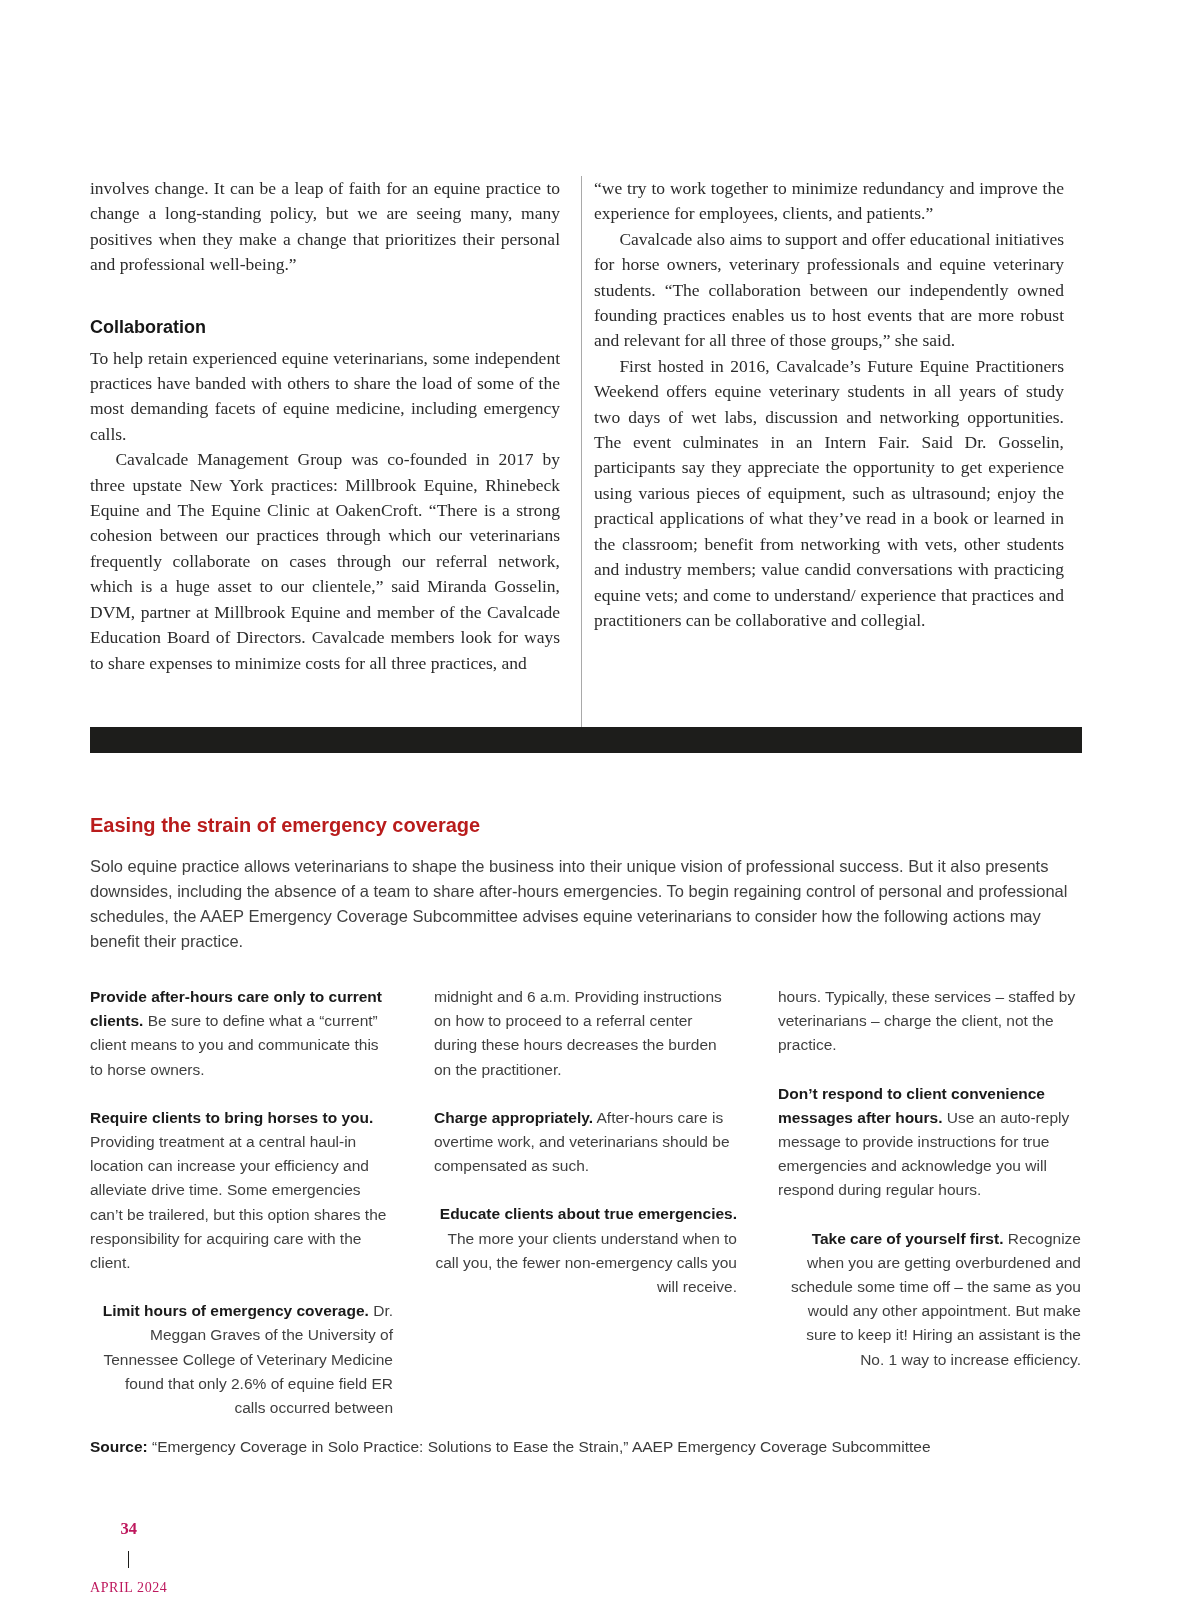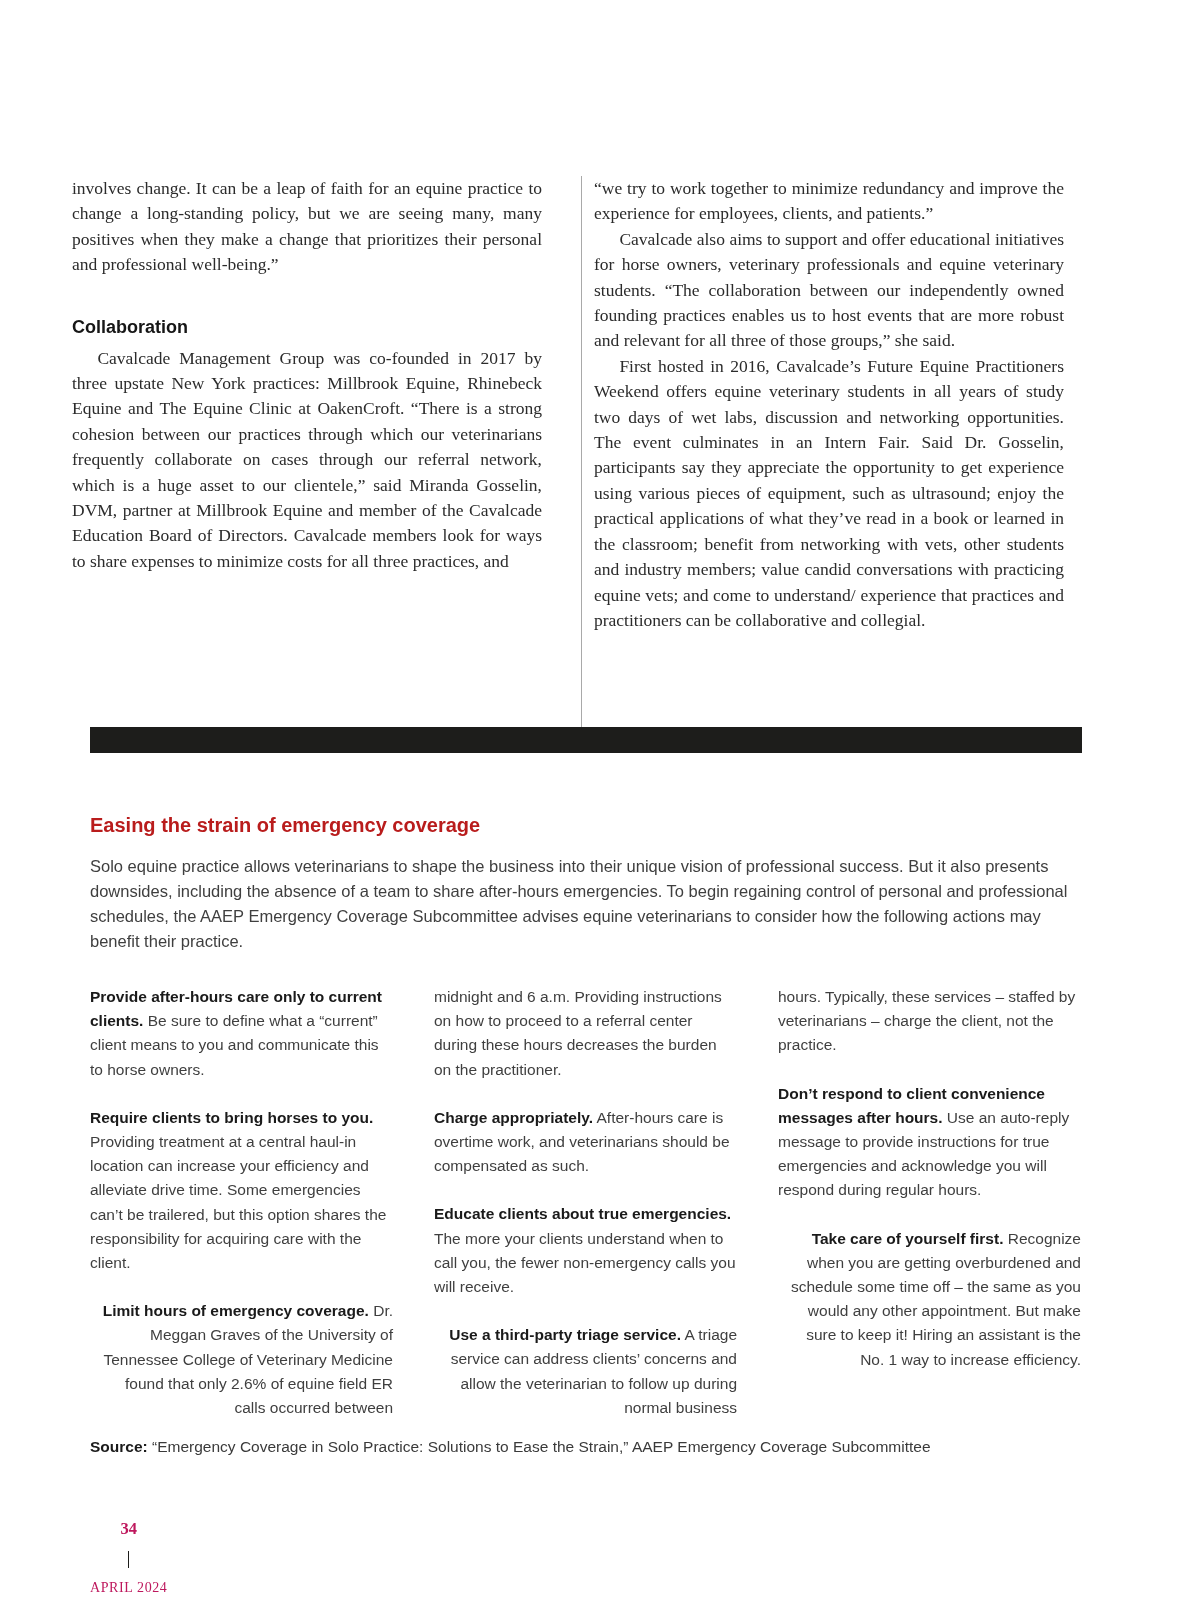--- a/index.html
+++ b/index.html
@@ -10,25 +10,25 @@
     height: 1606px;
     background: #ffffff;
     font-family: "Liberation Serif", "DejaVu Serif", serif;
     color: #262626;
     overflow: hidden;
   }
 
   
   .article {
     position: absolute;
-    left: 72px;
+    left: 90px;
     top: 176px;
     width: 992px;
     display: flex;
-    gap: 52px;
+    gap: 34px;
   }
   .col { width: 470px; }
   .col p {
     font-size: 17.5px;
     line-height: 25.4px;
     text-align: justify;
     color: #2b2b2b;
   }
   .col p.indent { text-indent: 1.45em; }
   .subhead {
@@ -137,20 +137,21 @@
 </style>
 </head>
 <body>
 
 <div class="page">
 
   <main class="article">
     <div class="col">
       <p>involves change. It can be a leap of faith for an equine practice to change a long-standing policy, but we are seeing many, many positives when they make a change that prioritizes their personal and professional well-being.”</p>
       <h3 class="subhead">Collaboration</h3>
+      <p>To help retain experienced equine veterinarians, some independent practices have banded with others to share the load of some of the most demanding facets of equine medicine, including emergency calls.</p>
       <p class="indent">Cavalcade Management Group was co-founded in 2017 by three upstate New York practices: Millbrook Equine, Rhinebeck Equine and The Equine Clinic at OakenCroft. “There is a strong cohesion between our practices through which our veterinarians frequently collaborate on cases through our referral network, which is a huge asset to our clientele,” said Miranda Gosselin, DVM, partner at Millbrook Equine and member of the Cavalcade Education Board of Directors. Cavalcade members look for ways to share expenses to minimize costs for all three practices, and</p>
     </div>
     <div class="col">
       <p>“we try to work together to minimize redundancy and improve the experience for employees, clients, and patients.”</p>
       <p class="indent">Cavalcade also aims to support and offer educational initiatives for horse owners, veterinary professionals and equine veterinary students. “The collaboration between our independently owned founding practices enables us to host events that are more robust and relevant for all three of those groups,” she said.</p>
       <p class="indent">First hosted in 2016, Cavalcade’s Future Equine Practitioners Weekend offers equine veterinary students in all years of study two days of wet labs, discussion and networking opportunities. The event culminates in an Intern Fair. Said Dr. Gosselin, participants say they appreciate the opportunity to get experience using various pieces of equipment, such as ultrasound; enjoy the practical applications of what they’ve read in a book or learned in the classroom; benefit from networking with vets, other students and industry members; value candid conversations with practicing equine vets; and come to understand/ experience that practices and practitioners can be collaborative and collegial.</p>
     </div>
   </main>
   <div class="col-divider"></div>
 
@@ -165,21 +166,20 @@
       <div class="sb-col">
         <p class="sb-block"><b class="sb-lead">Provide after-hours care only to current clients.</b> <span class="sb-text">Be sure to define what a “current” client means to you and communicate this to horse owners.</span></p>
         <p class="sb-block"><b class="sb-lead">Require clients to bring horses to you.</b> <span class="sb-text">Providing treatment at a central haul-in location can increase your efficiency and alleviate drive time. Some emergencies can’t be trailered, but this option shares the responsibility for acquiring care with the client.</span></p>
         <p class="sb-block"><b class="sb-lead">Limit hours of emergency coverage.</b> <span class="sb-text">Dr. Meggan Graves of the University of Tennessee College of Veterinary Medicine found that only 2.6% of equine field ER calls occurred between</span></p>
       </div>
 
       <div class="sb-col">
         <p class="sb-block"><span class="sb-text">midnight and 6 a.m. Providing instructions on how to proceed to a referral center during these hours decreases the burden on the practitioner.</span></p>
         <p class="sb-block"><b class="sb-lead">Charge appropriately.</b> <span class="sb-text">After-hours care is overtime work, and veterinarians should be compensated as such.</span></p>
         <p class="sb-block"><b class="sb-lead">Educate clients about true emergencies.</b> <span class="sb-text">The more your clients understand when to call you, the fewer non-emergency calls you will receive.</span></p>
-        <p class="sb-block"><b class="sb-lead">Use a third-party triage service.</b> <span class="sb-text">A triage service can address clients’ concerns and allow the veterinarian to follow up during normal business</span></p>
       </div>
 
       <div class="sb-col">
         <p class="sb-block"><span class="sb-text">hours. Typically, these services – staffed by veterinarians – charge the client, not the practice.</span></p>
         <p class="sb-block"><b class="sb-lead">Don’t respond to client convenience messages after hours.</b> <span class="sb-text">Use an auto-reply message to provide instructions for true emergencies and acknowledge you will respond during regular hours.</span></p>
         <p class="sb-block"><b class="sb-lead">Take care of yourself first.</b> <span class="sb-text">Recognize when you are getting overburdened and schedule some time off – the same as you would any other appointment. But make sure to keep it! Hiring an assistant is the No. 1 way to increase efficiency.</span></p>
       </div>
 
     </div>
   </section>

